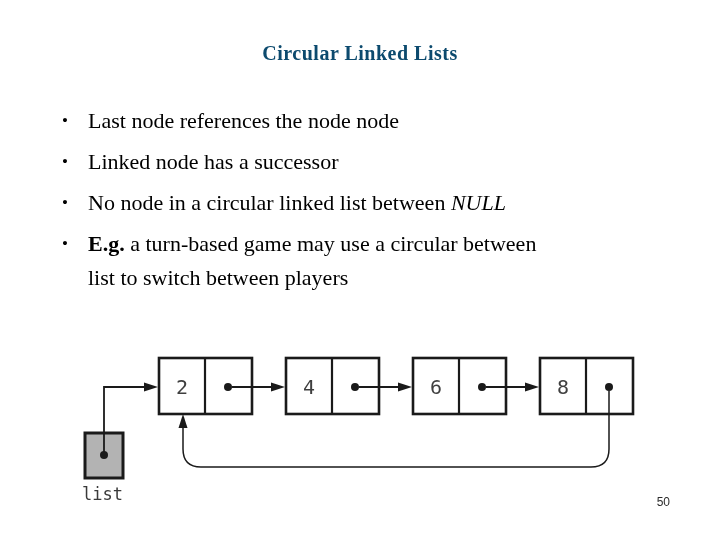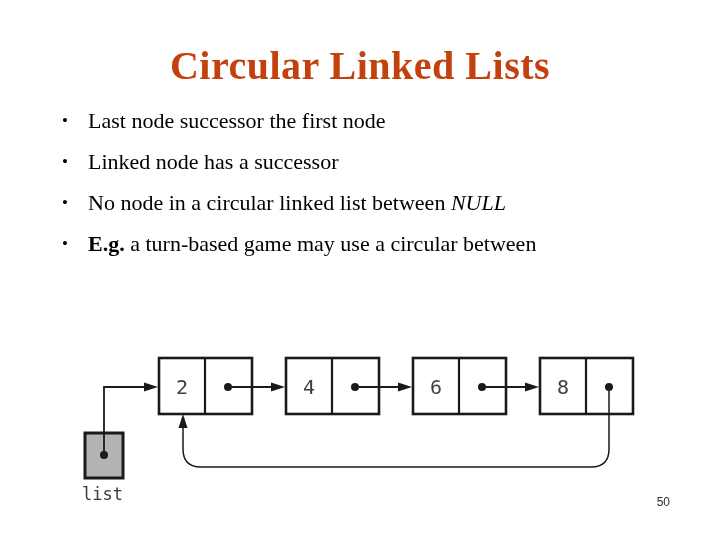--- a/index.html
+++ b/index.html
@@ -16,23 +16,23 @@
     font-family: "Liberation Serif", serif;
   }
   .title {
     position: absolute;
     top: 42px;
     left: 0;
     width: 720px;
     margin: 0;
     text-align: center;
     font-family: "Liberation Serif", serif;
-    font-size: 40px;
+    font-size: 20px;
     font-weight: bold;
-    color: #c2410c;
+    color: #0c4a6e;
     letter-spacing: 0.5px;
   }
   .bullets {
     position: absolute;
     top: 104px;
     left: 62px;
     width: 600px;
     margin: 0;
     padding: 0;
     list-style: none;
@@ -86,33 +86,33 @@
 </head>
 <body>
 
 <div class="slide">
 
   <h1 class="title">Circular Linked Lists</h1>
 
   <ul class="bullets">
     <li>
       <span class="bullet-marker">•</span>
-      <span class="btext"><span>Last node successor the first node</span></span>
+      <span class="btext"><span>Last node references the node node</span></span>
     </li>
     <li>
       <span class="bullet-marker">•</span>
       <span class="btext"><span>Linked node has a successor</span></span>
     </li>
     <li>
       <span class="bullet-marker">•</span>
       <span class="btext"><span>No node in a circular linked list between </span><span class="seg-italic">NULL</span></span>
     </li>
     <li>
       <span class="bullet-marker">•</span>
-      <span class="btext"><span class="seg-bold">E.g.</span><span> a turn-based game may use a circular between</span><br></span>
+      <span class="btext"><span class="seg-bold">E.g.</span><span> a turn-based game may use a circular between</span><br><span>list to switch between players</span></span>
     </li>
   </ul>
 
   <svg class="diagram" width="720" height="205" viewBox="0 0 720 205" xmlns="http://www.w3.org/2000/svg">
 
     <rect x="85" y="115" width="38" height="45" fill="#b3b3b3" stroke="#1a1a1a" stroke-width="3"></rect>
     <circle cx="104" cy="137" r="4" fill="#1a1a1a"></circle>
     <text class="pointer-label" x="82" y="182">list</text>
 
     <polyline points="104,134 104,69 144,69" fill="none" stroke="#1a1a1a" stroke-width="1.8"></polyline>

